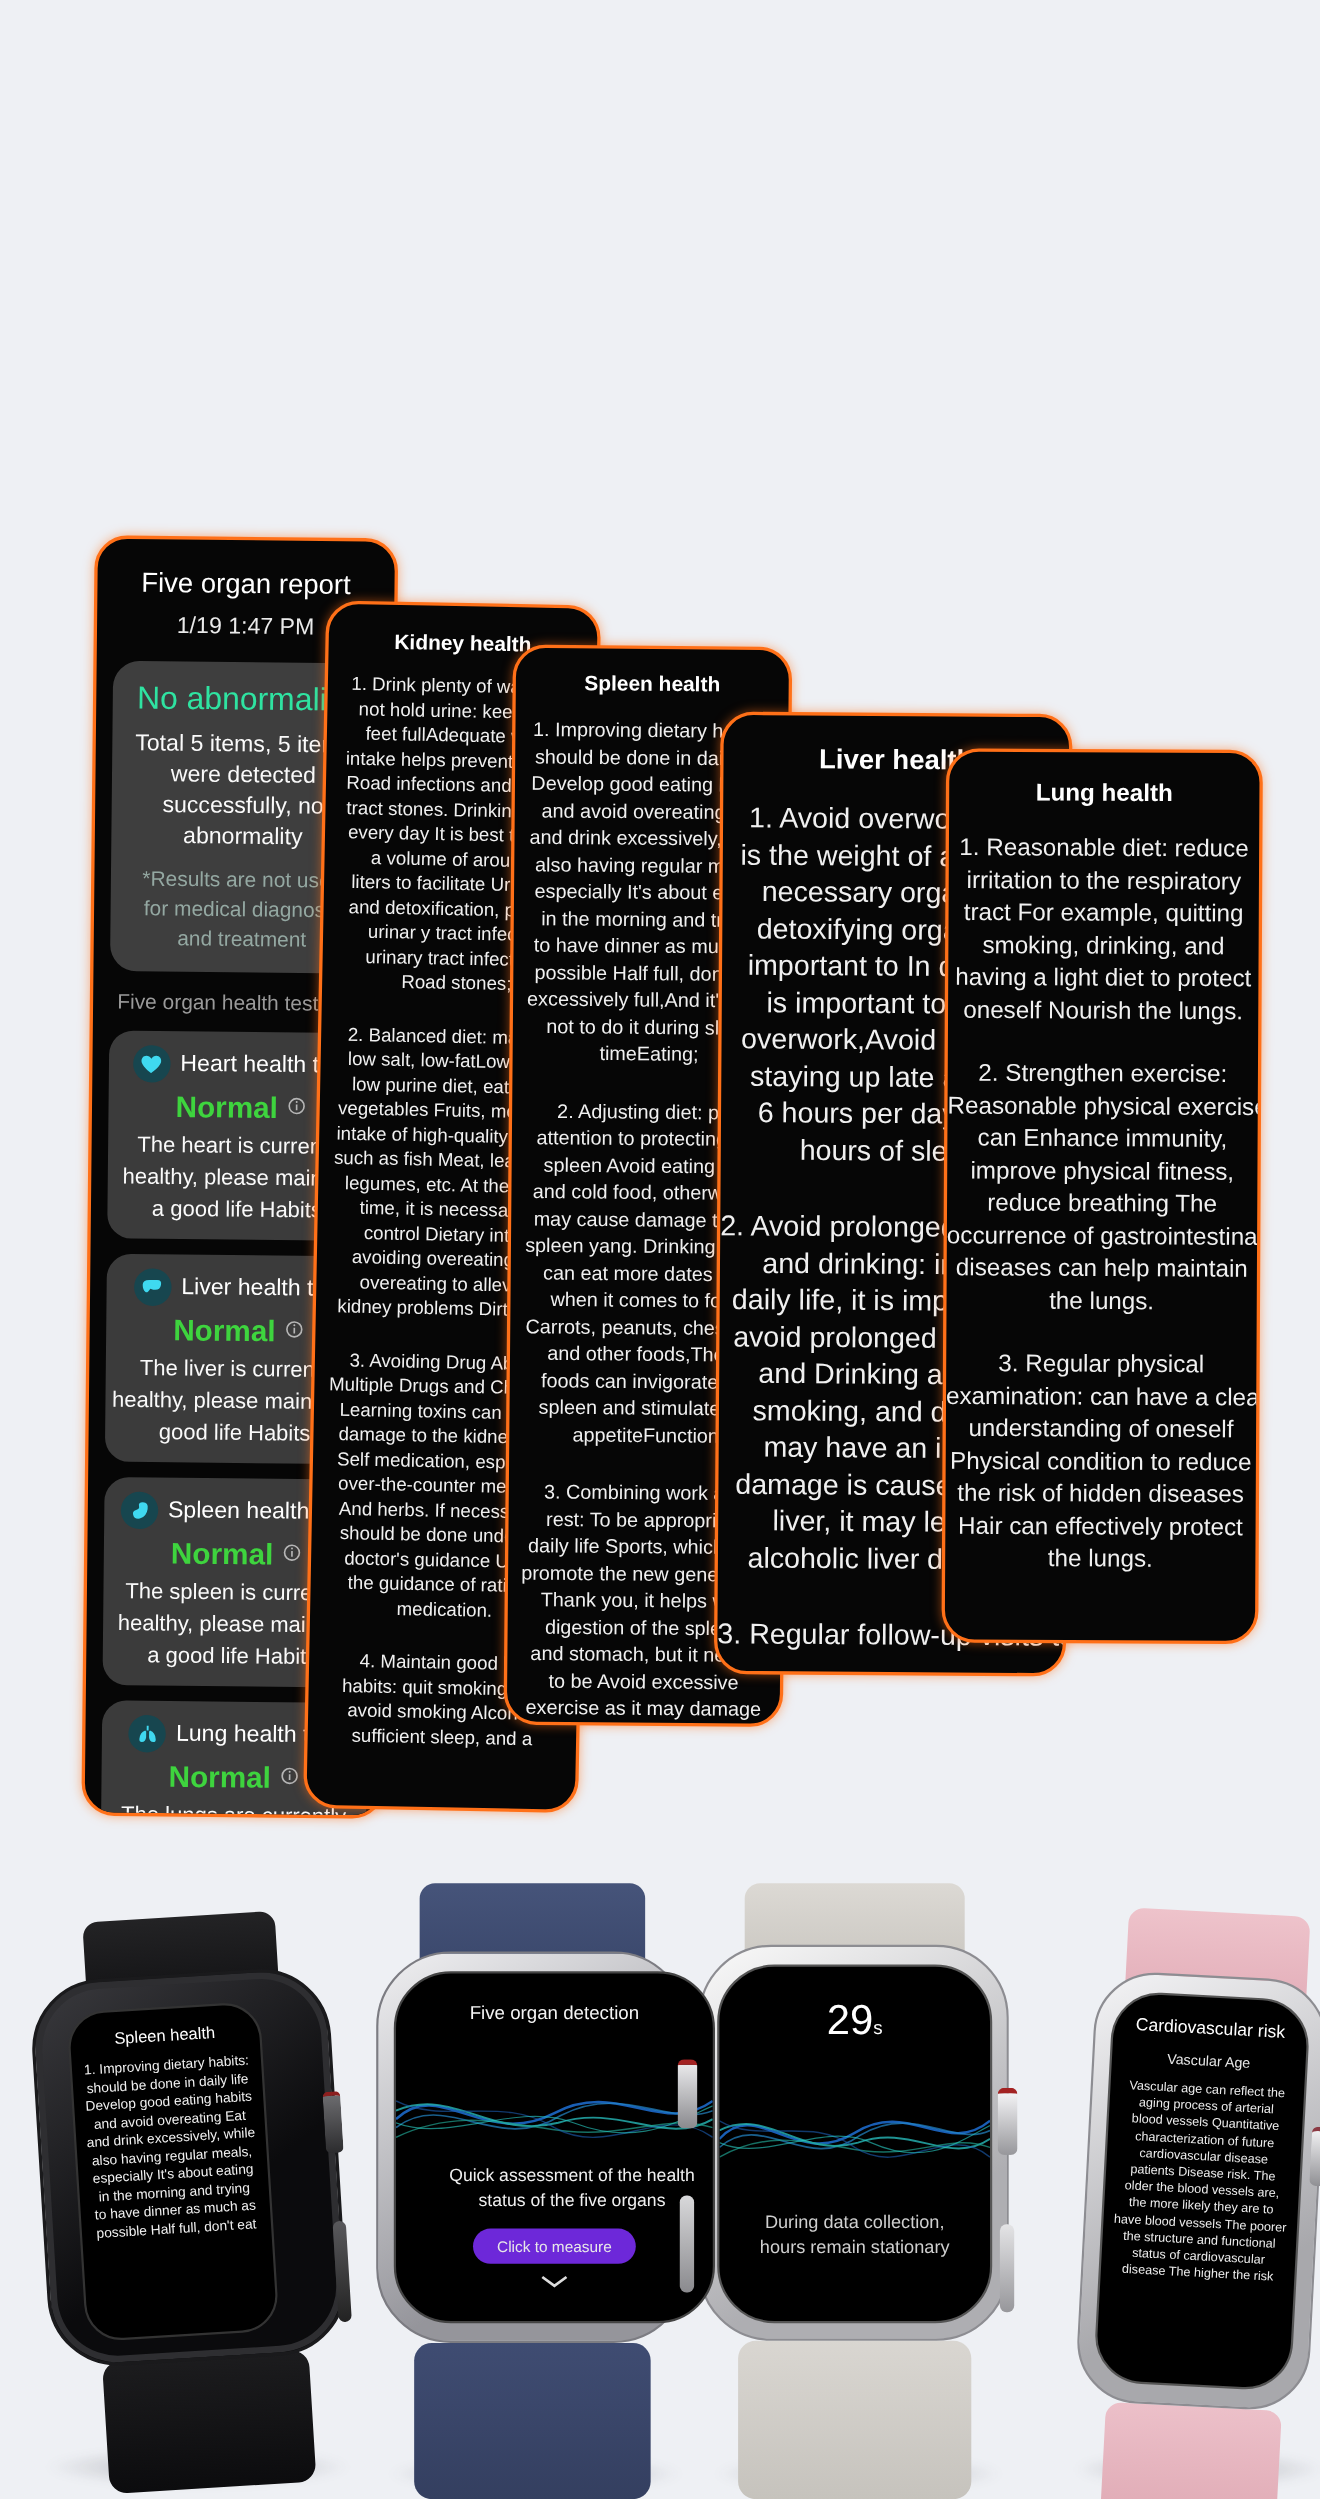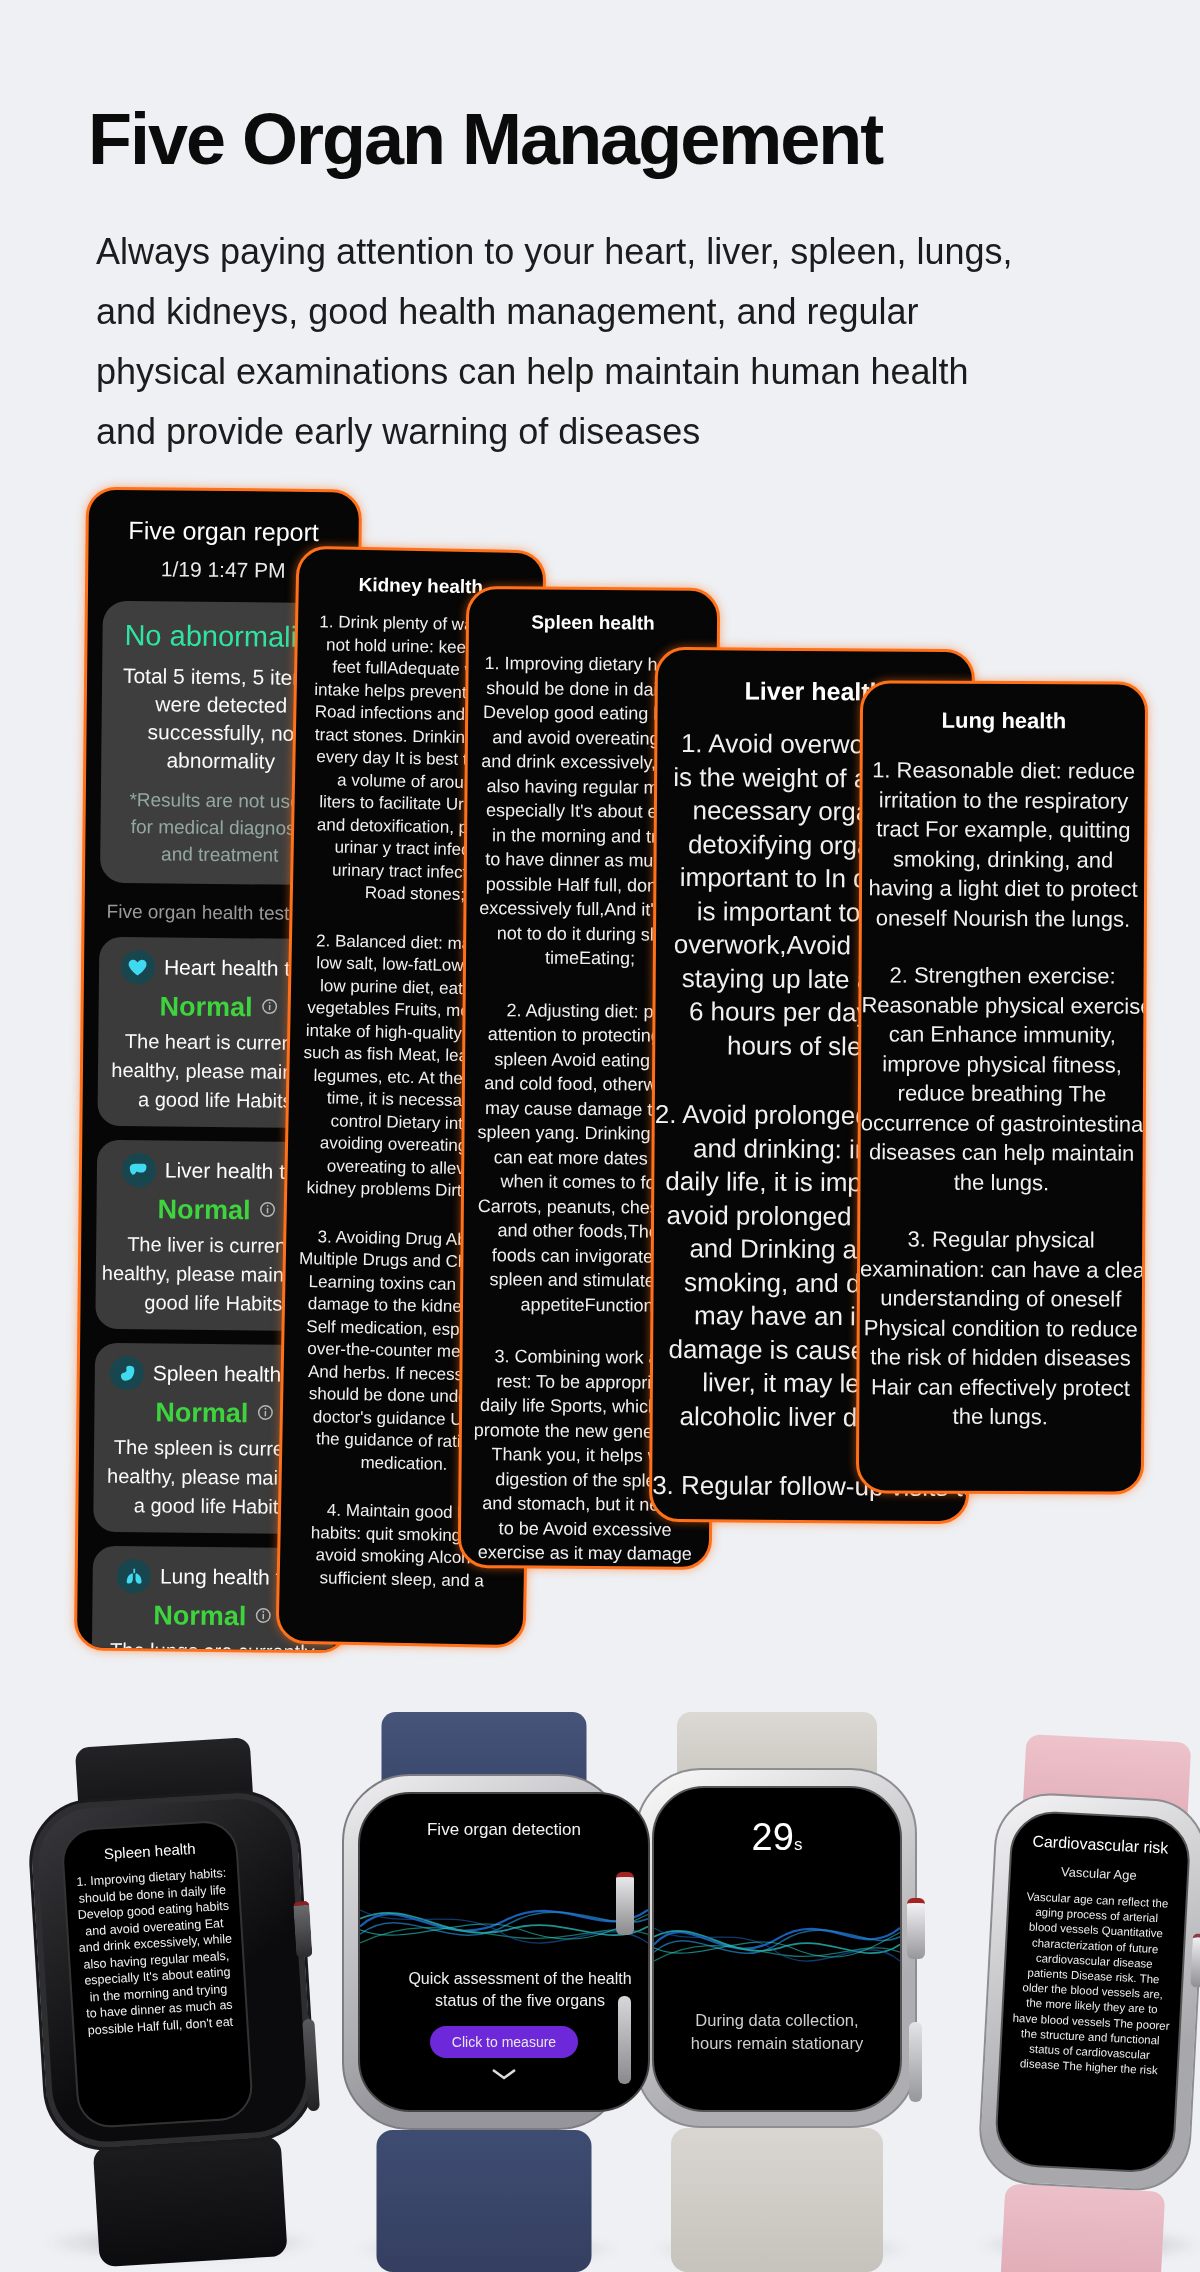--- a/index.html
+++ b/index.html
@@ -122,25 +122,20 @@
   .w4-subtitle{font-size:13px;color:#e6e6e6;margin-top:12px;}
   .w4-body{font-size:11.5px;line-height:15.2px;color:#ececec;margin-top:12px;}
 
   .wave{position:absolute;left:0;width:100%;}
 </style>
 </head>
 <body>
 
 <div class="page">
 
-  <div class="page-title">Five Organ Management</div>
-  <div class="page-subtitle pre">Always paying attention to your heart, liver, spleen, lungs,
-and kidneys, good health management, and regular
-physical examinations can help maintain human health
-and provide early warning of diseases</div>
 
   <div class="ocard card-report">
     <div class="report-title">Five organ report</div>
     <div class="report-date">1/19 1:47 PM</div>
     <div class="report-panel">
       <div class="report-result-title">No abnormality</div>
       <div class="report-result-body pre">Total 5 items, 5 items
 were detected
 successfully, no
 abnormality</div>

